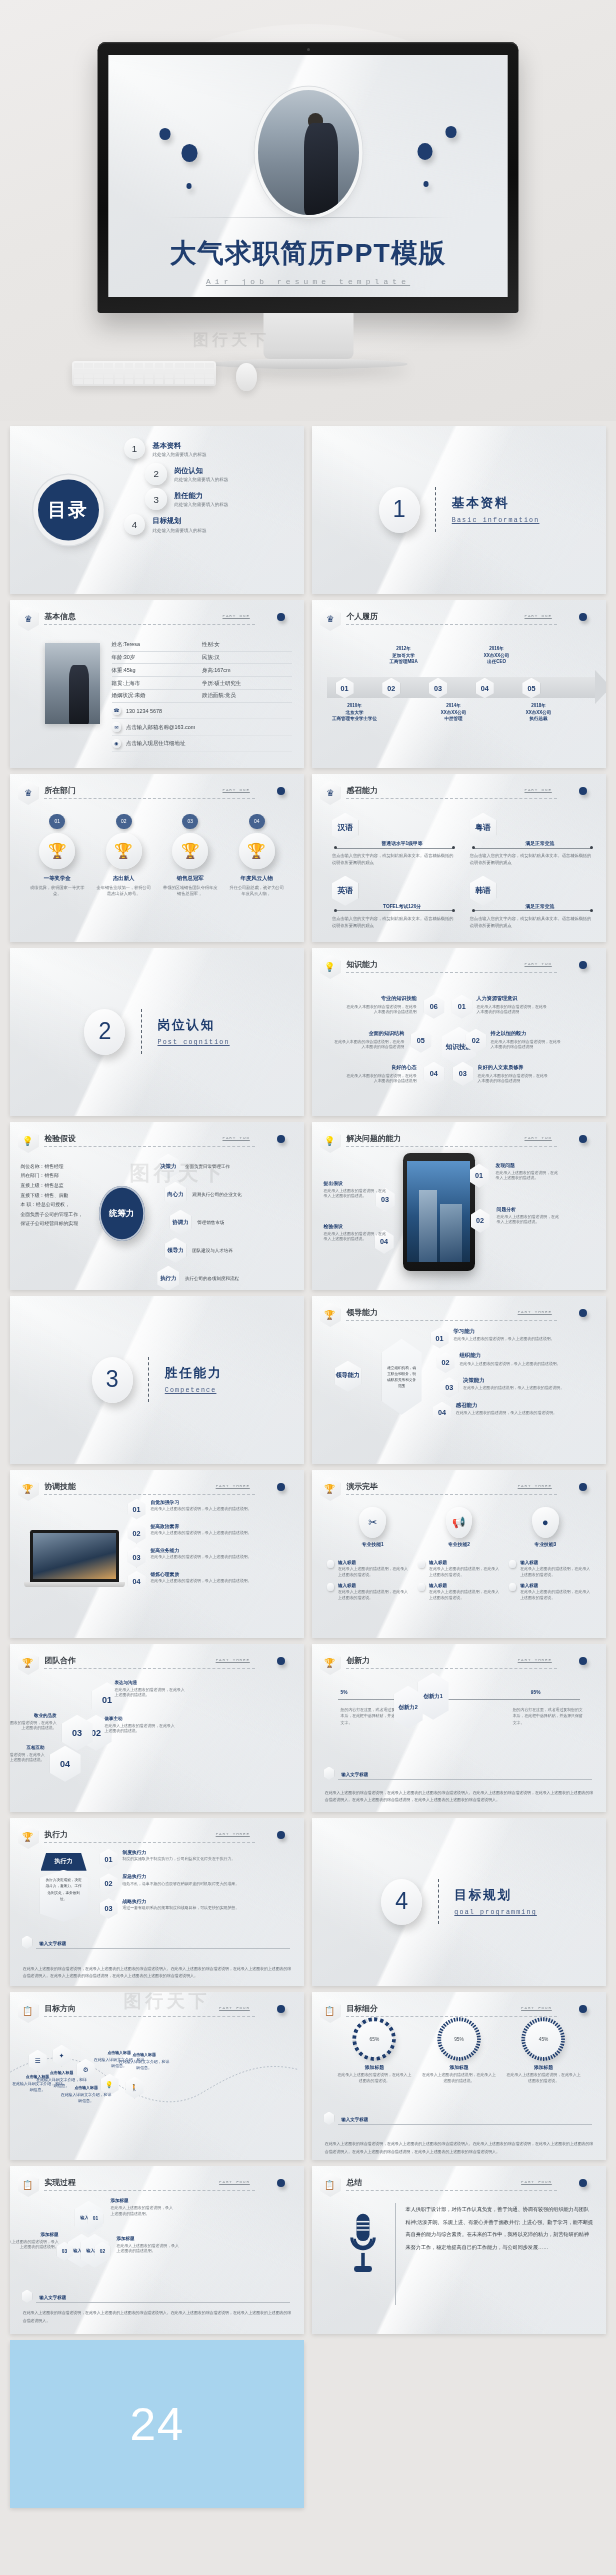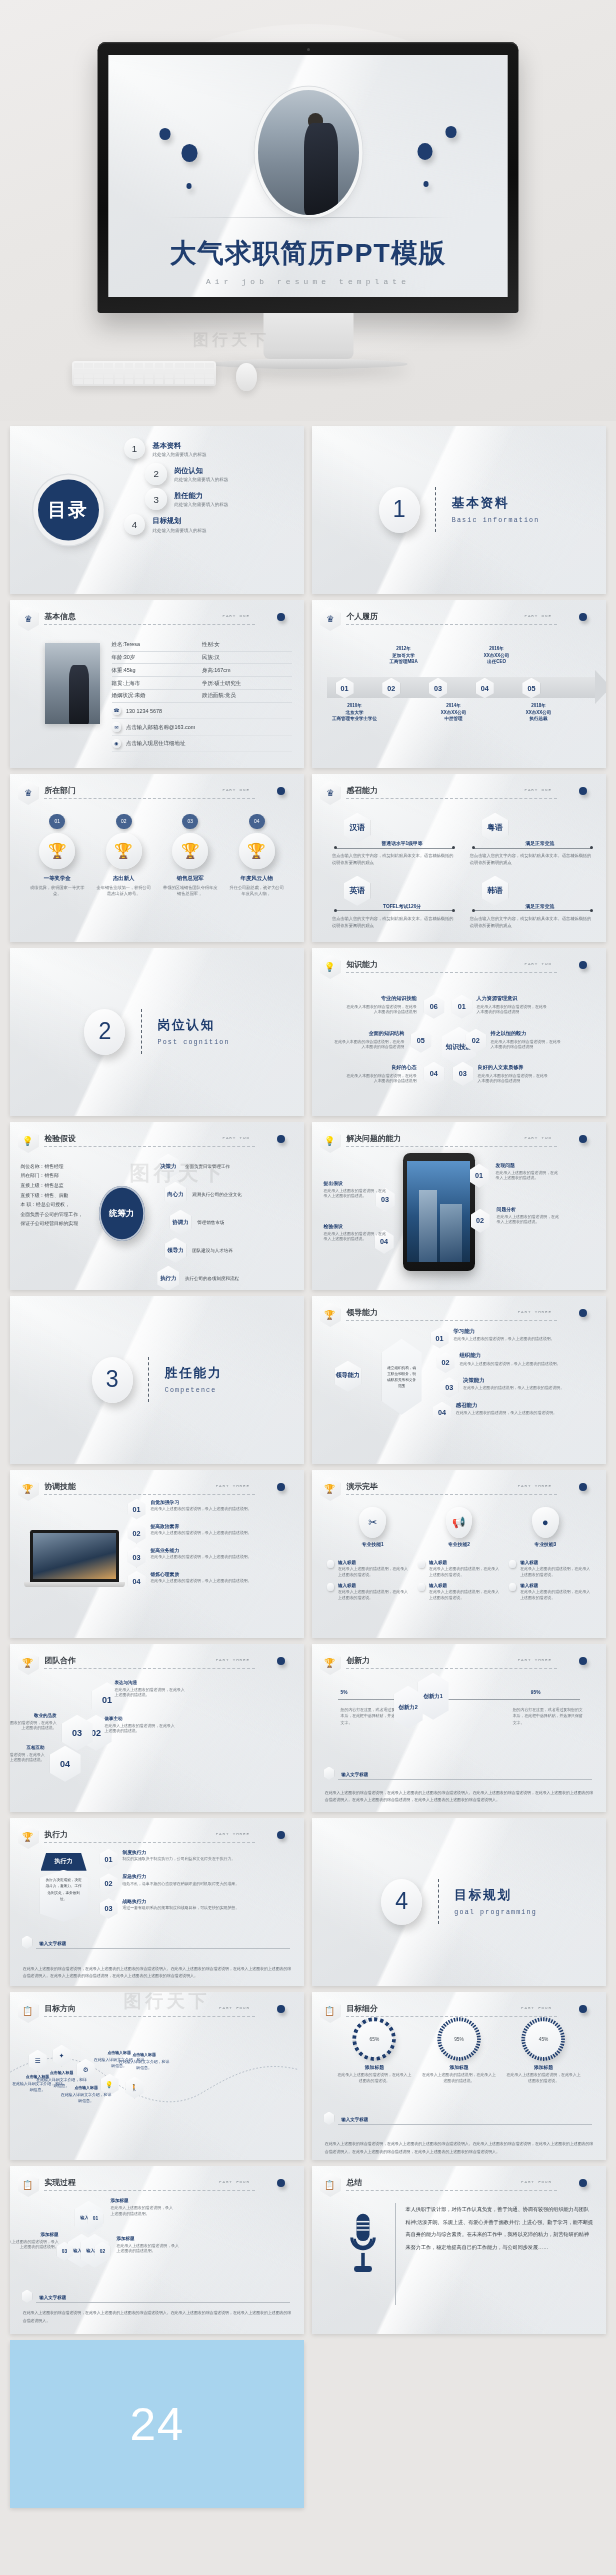--- a/index.html
+++ b/index.html
@@ -149,21 +149,21 @@
   .aw-t{font-size:5.4px;color:#1f3d6e;font-weight:bold;margin-bottom:3px;}
   .aw-d{font-size:4.2px;color:#6e757c;line-height:1.5;}
 
   
   .langs{position:absolute;left:18px;right:14.4px;top:39px;display:grid;
     grid-template-columns:1fr 1fr;gap:9.6px 13.2px;}
   .lg{position:relative;padding-left:2.4px;}
   .lg-hex{width:26.5px;height:30px;background:linear-gradient(160deg,#fff,#e7eaed);
     clip-path:polygon(50% 0,100% 25%,100% 75%,50% 100%,0 75%,0 25%);
     box-shadow:1.8px 3px 4.8px rgba(0,0,0,.18);display:flex;align-items:center;justify-content:center;
-    font-size:7.8px;color:#1f3d6e;font-weight:bold;margin-left:12px;}
+    font-size:7.8px;color:#1f3d6e;font-weight:bold;}
   .lg-lv{font-size:4.8px;color:#1f3d6e;font-weight:bold;text-align:center;margin:-2.4px 0 1.2px 18px;}
   .lg-bar{margin-left:3.6px;height:0.6px;background:#8e959c;position:relative;}
   .lg-bar:before,.lg-bar:after{content:"";position:absolute;top:-1.2px;width:3px;height:3px;
     background:#3c434b;border-radius:50%;}
   .lg-bar:before{left:-1.2px;} .lg-bar:after{right:-1.2px;}
   .lg-d{font-size:4.2px;color:#6b7279;line-height:1.7;margin-top:3.6px;}
 
   
   .kwrap{position:absolute;left:0;right:0;top:35px;bottom:6px;}
   .kcenter{position:absolute;left:50%;top:50%;transform:translate(-50%,-50%);
@@ -330,21 +330,21 @@
     width:47px;height:60px;border-radius:50%;overflow:hidden;
     box-shadow:0 0 0 2.4px rgba(255,255,255,.8),0 0 0 3px #d6d9dc,0 3.6px 8.4px rgba(0,0,0,.14);}
   .th-rule{position:absolute;left:34px;right:34px;top:95px;height:0.6px;
     background:linear-gradient(90deg,rgba(180,185,190,0),rgba(150,156,162,.7),rgba(180,185,190,0));}
   .th-t{position:absolute;left:0;right:0;top:106px;text-align:center;font-size:15px;
     font-weight:bold;color:#1f3d6e;letter-spacing:0.6px;}
   .th-s{position:absolute;left:0;right:0;top:136px;text-align:center;font-size:4.8px;
     color:#9aa0a6;letter-spacing:3px;}
   .count-slide{background:#a8d4ee;display:flex;align-items:center;justify-content:center;}
   .count-n{font-size:47px;color:#fff;font-weight:normal;letter-spacing:1.2px;}
-  .mono{font-family:"Liberation Mono","DejaVu Sans Mono",monospace;}
+  .mono{font-family:"Liberation Mono","DejaVu Sans Mono",monospace;text-decoration:underline;}
 </style>
 </head>
 <body>
 
 <div class="hero">
   <div class="hero-glow"></div>
   <div class="monitor">
     <div class="bezel">
       <div class="cam"></div>
       <div class="screen">

